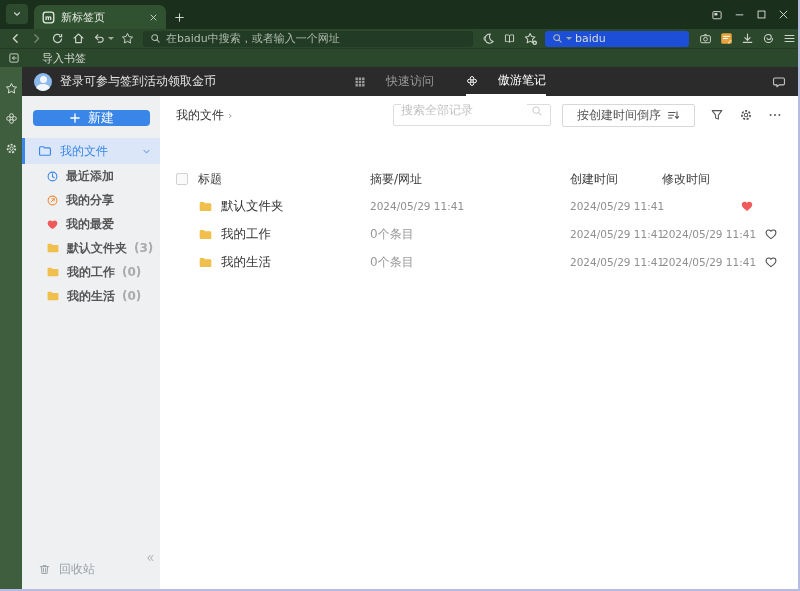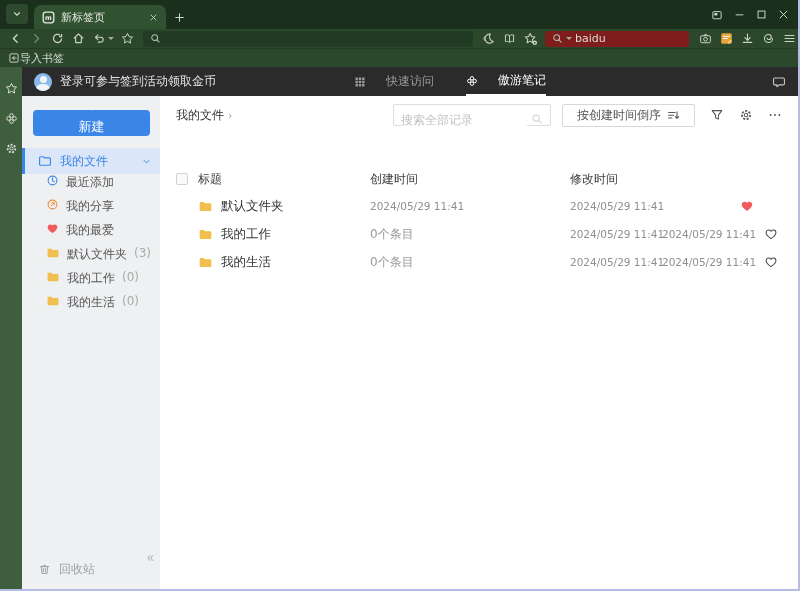--- a/index.html
+++ b/index.html
@@ -23,63 +23,63 @@
   .win-btn{width:22px;height:29px;display:flex;align-items:center;justify-content:center;}
   
   .navbar{height:19px;background:#2b472c;display:flex;align-items:center;padding:0 5px;color:#ccd4ca;flex:0 0 auto;}
   .nav-btn{width:21px;height:19px;display:flex;align-items:center;justify-content:center;flex:0 0 auto;}
   .nav-btn.dim{opacity:.45}
   .addressbar{flex:0 0 330px;height:16px;margin:0 5px;background:#223b24;border-radius:3px;
     display:flex;align-items:center;gap:5px;padding:0 7px;}
   .addressbar input{flex:1;background:transparent;border:0;outline:0;color:#b9c4b7;font-size:11px;font-family:inherit;}
   .addressbar input::placeholder{color:#b0bcae;opacity:1;}
   .nav-spacer{flex:1}
-  .searchbox{flex:0 0 144px;height:16px;margin:0 6px 0 4px;background:#7f1d1d;border-radius:3px;
+  .searchbox{flex:0 0 144px;height:16px;margin:0 6px 0 4px;background:#1d4ed8;border-radius:3px;
     display:flex;align-items:center;gap:3px;padding:0 7px;}
   .searchbox input{flex:1;background:transparent;border:0;outline:0;color:#d6dcd3;font-size:11px;font-family:inherit;width:60px;}
   .caret-tiny{width:0;height:0;border-left:3px solid transparent;border-right:3px solid transparent;border-top:3px solid #9fb09d;}
   
   .bookmarkbar{height:19px;background:#2b472c;border-top:1px solid rgba(0,0,0,.18);
-    display:flex;align-items:center;gap:0;padding:0 8px;color:#d3d9d0;font-size:11px;flex:0 0 auto;}
+    display:flex;align-items:center;gap:22px;padding:0 8px;color:#d3d9d0;font-size:11px;flex:0 0 auto;}
   
   .browser-body{flex:1;display:flex;min-height:0;}
   .side-strip{width:22px;background:#3f5e3d;display:flex;flex-direction:column;align-items:center;
     padding-top:15px;gap:17px;color:#dce3d9;flex:0 0 auto;}
   .page{flex:1;display:flex;flex-direction:column;min-width:0;}
   
   .notes-header{height:29px;background:#2b2b2b;display:flex;align-items:center;padding:0 12px;color:#e2e2e2;
     position:relative;flex:0 0 auto;}
   .avatar{width:18px;height:18px;border-radius:50%;background:#8ab9ea;overflow:hidden;position:relative;flex:0 0 auto;}
   .avatar .head{position:absolute;left:5.5px;top:3.5px;width:7px;height:7px;border-radius:50%;background:#f2f6fa;}
   .avatar .torso{position:absolute;left:2px;top:11.5px;width:14px;height:9px;border-radius:50%;background:#f2f6fa;}
   .login-text{margin-left:8px;font-size:12px;color:#e3e3e3;}
   .header-tabs{position:absolute;left:332px;top:0;height:29px;display:flex;gap:32px;}
   .header-tab{height:29px;display:flex;align-items:center;gap:20px;font-size:12px;color:#9b9b9b;}
   .header-tab.active{color:#ffffff;border-bottom:2px solid #fff;}
   .feedback-btn{margin-left:auto;color:#c9c9c9;display:flex;}
   
   .notes-body{flex:1;display:flex;min-height:0;}
   .panel{width:138px;background:#eff0f2;position:relative;flex:0 0 auto;display:flex;flex-direction:column;}
-  .new-btn{margin:14px 10px 12px 11px;height:26px;border-radius:4px;background:#3a86e8;color:#fff;
-    display:flex;align-items:center;justify-content:center;gap:7px;font-size:13px;cursor:pointer;flex-direction:column;}
+  .new-btn{margin:14px 10px 12px 11px;height:16px;border-radius:4px;background:#3a86e8;color:#fff;
+    display:flex;align-items:center;justify-content:center;gap:7px;font-size:13px;cursor:pointer;}
   .panel-row{height:24px;display:flex;align-items:center;gap:8px;padding-left:16px;font-size:12px;color:#555;}
   .panel-row.disabled{color:#b7bbc0;}
   .panel-row.selected{height:26px;background:#dbe7f8;border-left:3px solid #3a86e8;padding-left:13px;color:#3a86e8;}
   .panel-row .chev{margin-left:auto;margin-right:9px;color:#7aa5e0;display:flex;}
-  .panel-sub{height:24px;display:flex;align-items:flex-start;gap:7px;padding-left:24px;font-size:12px;color:#555;}
+  .panel-sub{height:24px;display:flex;align-items:center;gap:7px;padding-left:24px;font-size:12px;color:#555;font-weight:bold;}
   .count{color:#aaa;}
   .trash-row{position:absolute;left:16px;bottom:11px;display:flex;align-items:center;gap:8px;color:#9aa0a6;font-size:12px;justify-content:space-between;}
   .collapse-btn{position:absolute;right:5px;bottom:26px;color:#9a9a9a;display:flex;}
   
   .main{flex:1;background:#fff;padding:0 16px;min-width:0;}
   .main-toolbar{height:38px;display:flex;align-items:center;}
   .breadcrumb{font-size:12px;color:#333;display:flex;align-items:center;gap:4px;}
   .breadcrumb .bc-caret{color:#999;font-size:11px;}
   .toolbar-spacer{flex:1}
-  .notes-search{width:158px;height:22px;border:1px solid #ddd;border-radius:2px;display:flex;align-items:flex-start;padding:8px 7px;gap:4px;}
+  .notes-search{width:158px;height:22px;border:1px solid #ddd;border-radius:2px;display:flex;align-items:flex-end;padding:8px 7px;gap:4px;}
   .notes-search input{flex:1;border:0;outline:0;font-size:12px;color:#666;font-family:inherit;min-width:0;}
   .notes-search input::placeholder{color:#c2c2c2;opacity:1;}
   .sort-btn{margin-left:11px;height:23px;border:1px solid #d8d8d8;border-radius:2px;display:flex;align-items:center;
     gap:6px;padding:0 14px;font-size:12px;color:#555;cursor:pointer;white-space:nowrap;}
   .tool-icon{margin-left:15px;color:#555;display:flex;cursor:pointer;}
   
   .tbl-row{display:grid;grid-template-columns:22px 172px 200px 92px 96px 1fr;align-items:center;}
   .tbl-head{height:26px;font-size:12px;color:#3d3d3d;margin-top:32px;}
   .checkbox{width:12px;height:12px;border:1px solid #d2d2d2;background:#fafafa;border-radius:2px;}
   .tbl-item{height:28px;}
@@ -183,20 +183,21 @@
           <path d="M8 1.8l1.9 3.9 4.3.6-3.1 3 .7 4.3L8 11.5l-3.8 2 .7-4.3-3.1-3 4.3-.6z" fill="none" stroke="currentColor" stroke-width="1.2" stroke-linejoin="round"></path>
         </svg>
     </div>
     <div class="addressbar">
       <span>
         <svg width="11" height="11" viewBox="0 0 16 16">
             <circle cx="6.8" cy="6.8" r="4.2" fill="none" stroke="#b0bcae" stroke-width="1.5"></circle>
             <path d="M10 10l3.3 3.3" stroke="#b0bcae" stroke-width="1.5" stroke-linecap="round"></path>
           </svg>
       </span>
+      <input type="text" readonly="" placeholder="在baidu中搜索，或者输入一个网址" style="">
     </div>
     <div class="nav-spacer"></div>
     <div class="nav-btn">
       <svg width="13" height="13" viewBox="0 0 16 16">
           <path d="M10 2.6a5.6 5.6 0 1 0 3.6 9.2A6.3 6.3 0 0 1 10 2.6z" fill="none" stroke="currentColor" stroke-width="1.3"></path>
           <path d="M3.2 5.5a4.5 4.5 0 0 0 0 5" fill="none" stroke="currentColor" stroke-width="1.1"></path>
         </svg>
     </div>
     <div class="nav-btn">
       <svg width="13" height="13" viewBox="0 0 16 16">
@@ -466,20 +467,21 @@
                   <circle cx="3" cy="8" r="1.1"></circle>
                   <circle cx="8" cy="8" r="1.1"></circle>
                   <circle cx="13" cy="8" r="1.1"></circle>
                 </svg>
             </span>
           </div>
 
           <div class="tbl-row tbl-head">
             <span class="checkbox"></span>
             <span>标题</span>
+            <span>摘要/网址</span>
             <span>创建时间</span>
             <span>修改时间</span>
             <span></span>
           </div>
 
           <div class="tbl-row tbl-item">
             <span></span>
             <span class="cell-title">
               <span>
                 <svg width="15" height="15" viewBox="0 0 16 16">

